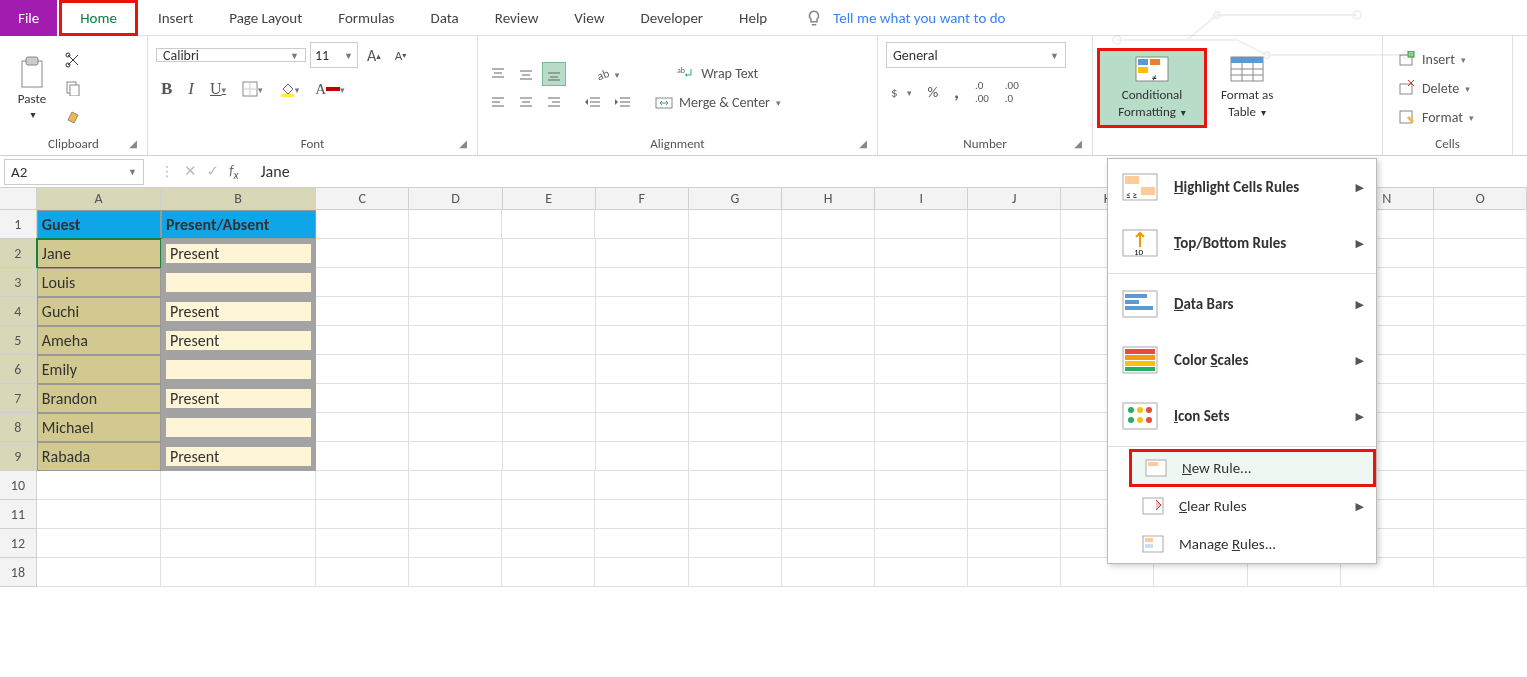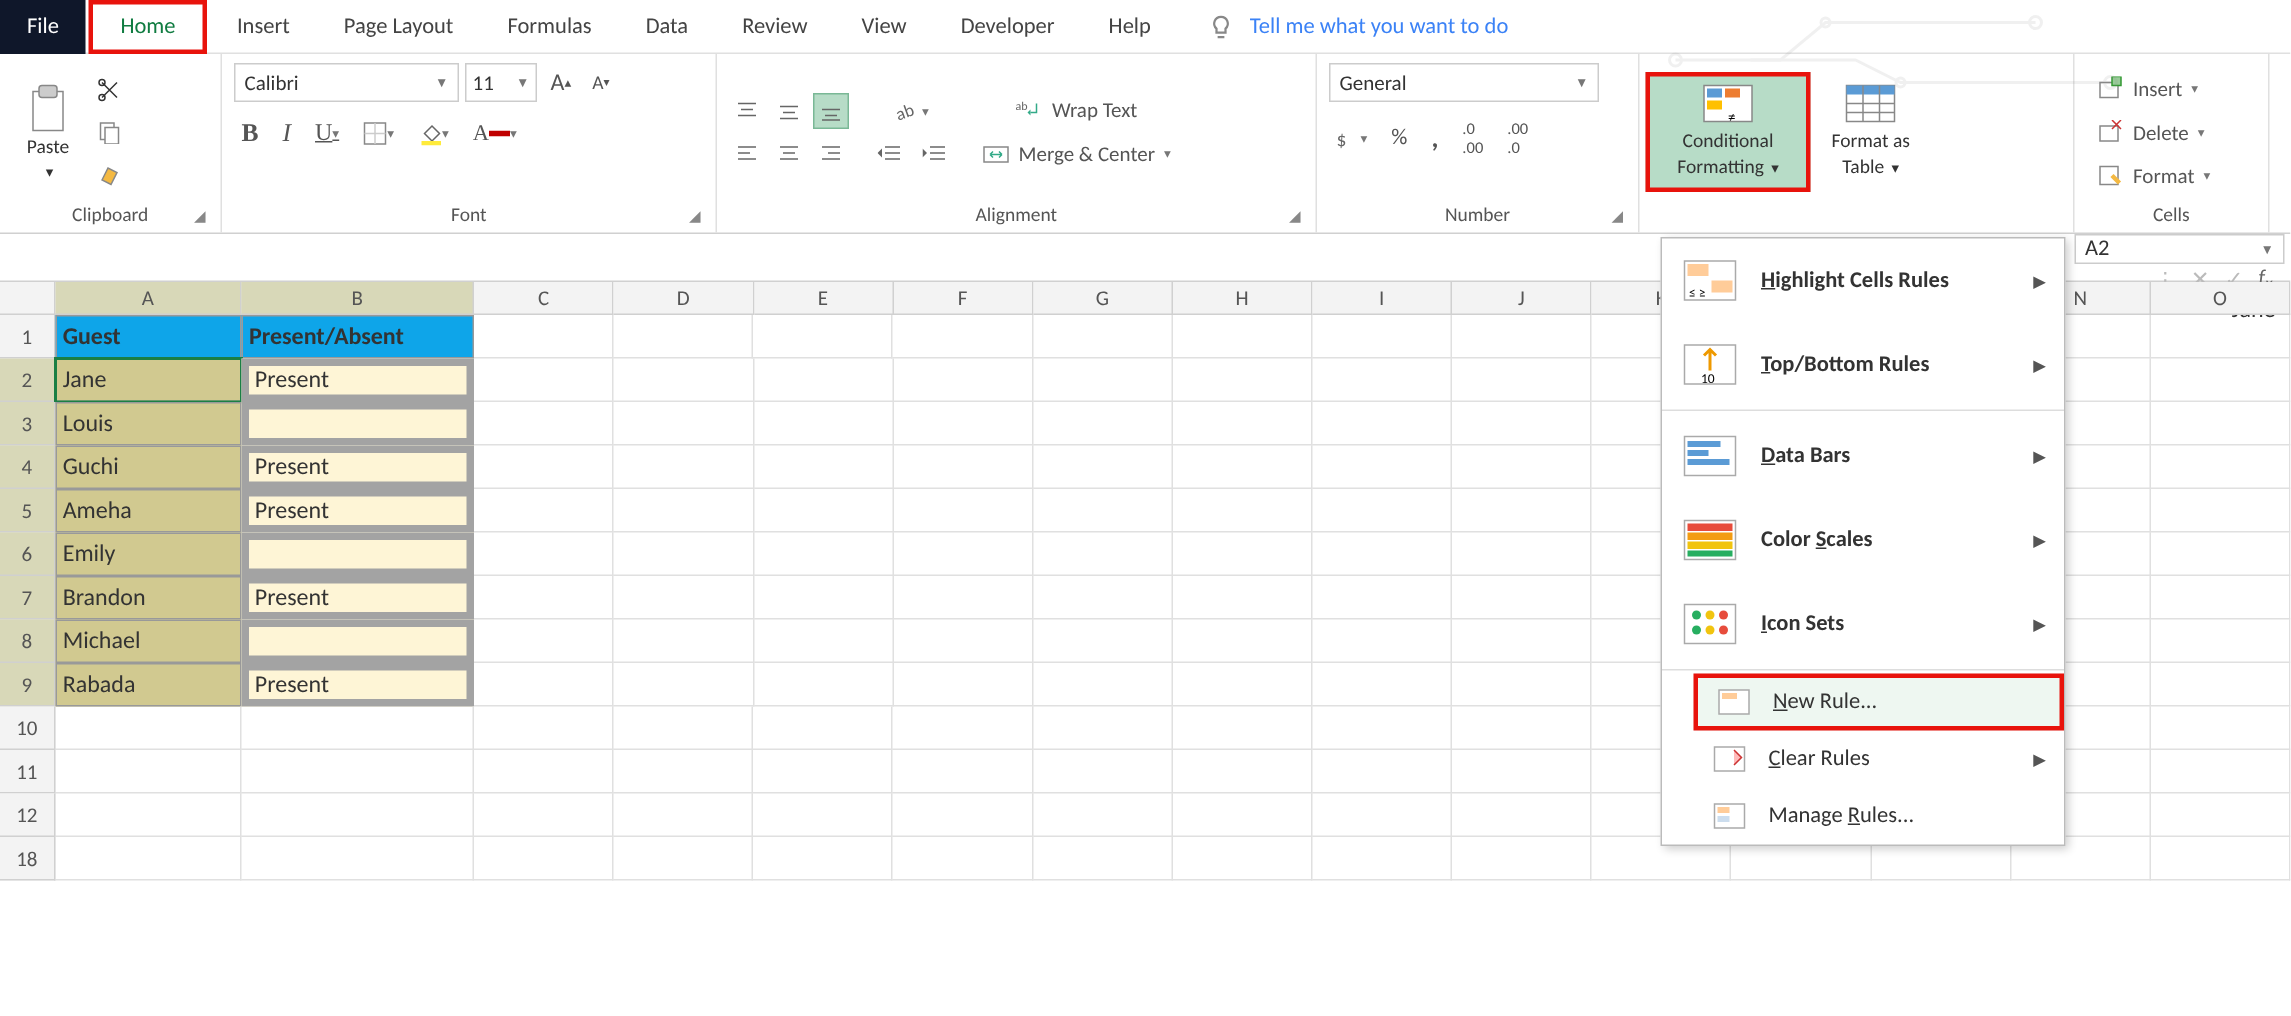--- a/index.html
+++ b/index.html
@@ -1,37 +1,37 @@
 <!DOCTYPE html>
 <html><head>
 <meta charset="utf-8">
 <style>
 * { box-sizing: border-box; margin: 0; padding: 0; font-family: 'Segoe UI', Calibri, sans-serif; }
 body { background: #fff; font-size: 14px; color: #333; overflow: hidden; width: 1527px; height: 677px; }
 
 
 .ribbon-tabs { display: flex; align-items: center; height: 36px; background: #fff; border-bottom: 1px solid #e0e0e0; }
 .tab { padding: 0 18px; height: 36px; display: flex; align-items: center; cursor: pointer; color: #444; font-size: 15px; }
-.tab.file { background: #0f172a; color: #fff; }
+.tab.file { background: #a21caf; color: #fff; }
 .tab.home { border: 3px solid #e8130c; color: #107c41; margin: 0 2px; }
 .tellme { display: flex; align-items: center; flex: 1; padding-left: 20px; color: #3b82f6; font-size: 15px; }
 .tellme svg { margin-right: 10px; }
 
 
 .ribbon { display: flex; height: 120px; border-bottom: 1px solid #d0d0d0; background: #fff; }
 .group { border-right: 1px solid #e0e0e0; display: flex; flex-direction: column; padding: 6px 8px 2px; }
 .group-body { flex: 1; display: flex; align-items: center; gap: 4px; }
 .group-label { text-align: center; font-size: 13px; color: #555; display: flex; justify-content: center; align-items: center; position: relative; padding: 2px 0; }
 .group-label .launcher { position: absolute; right: 2px; font-size: 10px; color: #888; }
 
 .btn { display: flex; align-items: center; justify-content: center; padding: 2px 4px; cursor: pointer; color: #555; border: 1px solid transparent; }
 .vbtn { display: flex; flex-direction: column; align-items: center; justify-content: center; padding: 4px 8px; cursor: pointer; text-align: center; font-size: 13px; line-height: 1.3; }
 .vbtn .caret { font-size: 10px; margin-left: 2px; }
 
-.font-select { width: 150px; height: 26px; border: 1px solid #ccc; padding: 0 6px; font-size: 14px; display: flex; align-items: center; justify-content: space-between; }
+.font-select { width: 150px; height: 14px; border: 1px solid #ccc; padding: 0 6px; font-size: 14px; display: flex; align-items: center; justify-content: space-between; }
 .size-select { width: 48px; height: 26px; border: 1px solid #ccc; padding: 0 4px; font-size: 14px; display: flex; align-items: center; justify-content: space-between; }
 .num-select { width: 180px; height: 26px; border: 1px solid #ccc; padding: 0 6px; font-size: 14px; display: flex; align-items: center; justify-content: space-between; }
 
 .caret-down { font-size: 9px; color: #777; }
 
 .highlight-red { border: 3px solid #e8130c; }
 .cond-fmt.highlight-red { background: #b7dcc7; }
 
 
 .styles-btns { display: flex; gap: 6px; }
@@ -45,21 +45,21 @@
 .dd-item { display: flex; align-items: center; height: 56px; padding: 0 12px; gap: 14px; cursor: pointer; font-size: 15px; }
 .dd-item.small { height: 38px; margin-left: 21px; }
 .dd-item .arrow { margin-left: auto; font-size: 11px; color: #555; }
 .dd-item.new-rule { border: 3px solid #e8130c; background: #eef7f1; }
 .dd-sep { height: 1px; background: #ddd; margin: 2px 0; }
 .dd-icon { width: 40px; height: 32px; display: flex; align-items: center; justify-content: center; }
 .dd-icon-sm { width: 24px; height: 20px; display: flex; align-items: center; justify-content: center; }
 .underline-char { text-decoration: underline; }
 
 
-.fbar { display: flex; align-items: flex-end; height: 32px; border-bottom: 1px solid #d0d0d0; flex-direction: column; }
+.fbar { display: flex; align-items: center; height: 32px; border-bottom: 1px solid #d0d0d0; }
 .namebox { width: 140px; height: 26px; border: 1px solid #ccc; margin: 0 4px; padding: 0 6px; display: flex; align-items: center; justify-content: space-between; font-size: 15px; }
 .fbar-icons { display: flex; gap: 10px; padding: 0 12px; color: #bbb; align-items: center; }
 .fbar-input { flex: 1; padding: 0 10px; font-size: 16px; color: #333; }
 
 
 .grid { position: relative; }
 .col-headers { display: flex; height: 22px; }
 .corner { width: 38px; background: #f3f3f3; border-right: 1px solid #d0d0d0; border-bottom: 1px solid #d0d0d0; }
 .col-h { border-right: 1px solid #d0d0d0; border-bottom: 1px solid #d0d0d0; background: #f3f3f3; text-align: center; font-size: 14px; color: #555; display: flex; align-items: center; justify-content: center; }
 .col-A { width: 128px; background: #d8d8b8; }

